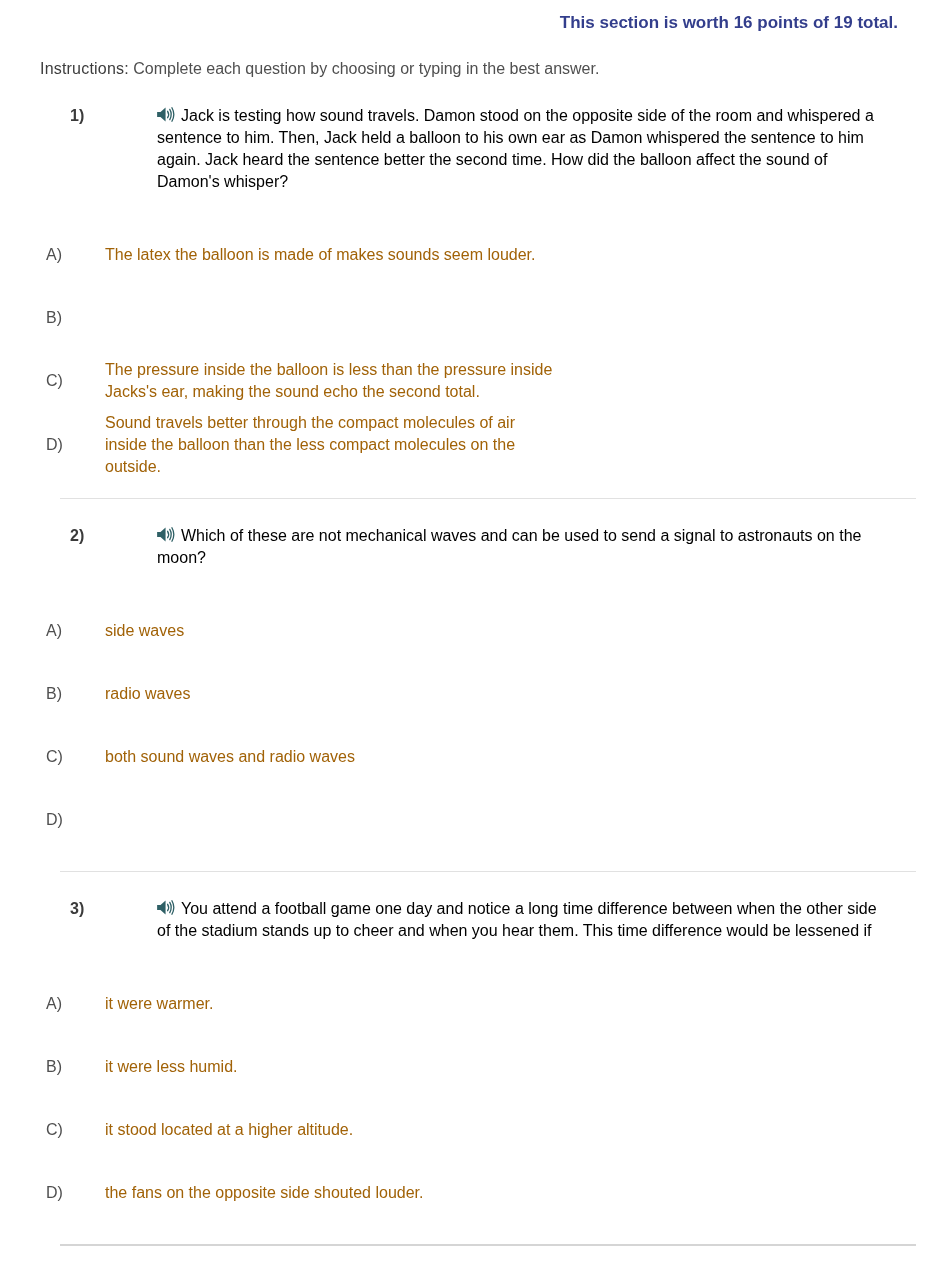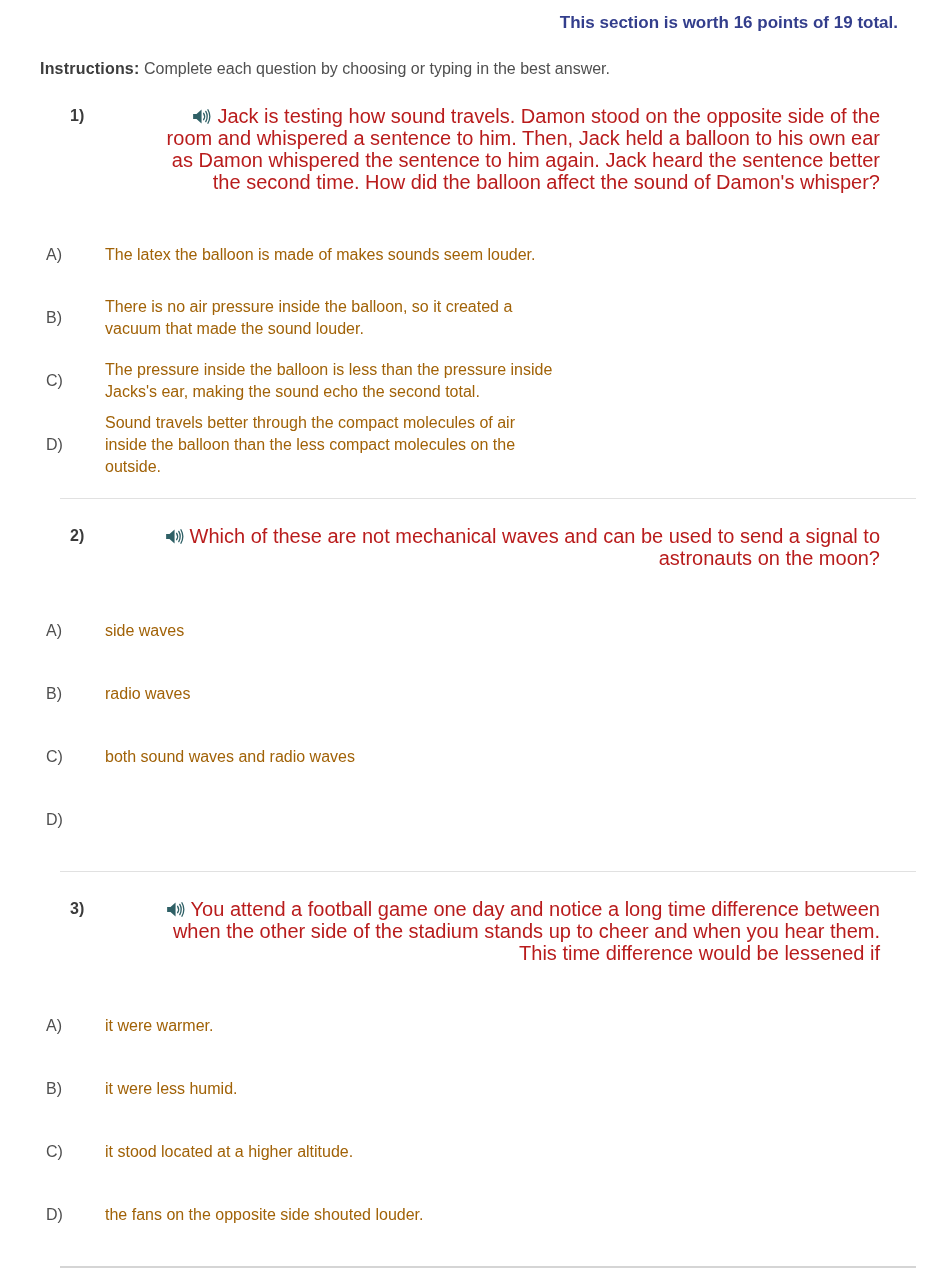--- a/index.html
+++ b/index.html
@@ -23,43 +23,42 @@
     line-height: 22px;
   }
 
   .instructions {
     margin-top: 24px;
     font-size: 16px;
     line-height: 21px;
     color: #4f4f4f;
   }
   .instr-label {
-    font-weight: bold;
+    font-weight: normal;
     color: #3d3d3d;
     letter-spacing: 0.2px;
   }
 
   .question { margin-top: 26px; }
   .q-row { display: flex; }
   .q-num {
     flex: none;
     width: 87px;
     margin-left: 30px;
     font-size: 16px;
     font-weight: bold;
     color: #3b3b3b;
     line-height: 22px;
   }
   .q-body {
     flex: 1;
     max-width: 723px;
-    font-size: 20px;
-    line-height: 22px;
-    color: #b91c1c;
-    text-align: right;
+    font-size: 16px;
+    line-height: 22px;
+    color: #000000;
   }
   .audio-btn {
     display: inline-block;
     width: 19px;
     height: 15px;
     margin-right: 5px;
     vertical-align: -1px;
     cursor: pointer;
   }
   .audio-btn svg { display: block; width: 100%; height: 100%; }
@@ -119,21 +118,20 @@
       </div>
     </div>
     <div class="options">
   <div class="option">
     <div class="opt-letter">A)</div>
     <div class="opt-text">The latex the balloon is made of makes sounds seem louder.</div>
   </div>
 
   <div class="option">
     <div class="opt-letter">B)</div>
-    <div class="opt-text">There is no air pressure inside the balloon, so it created a vacuum that made the sound louder.</div>
   </div>
 
   <div class="option">
     <div class="opt-letter">C)</div>
     <div class="opt-text">The pressure inside the balloon is less than the pressure inside Jacks's ear, making the sound echo the second total.</div>
   </div>
 
   <div class="option">
     <div class="opt-letter">D)</div>
     <div class="opt-text">Sound travels better through the compact molecules of air inside the balloon than the less compact molecules on the outside.</div>

